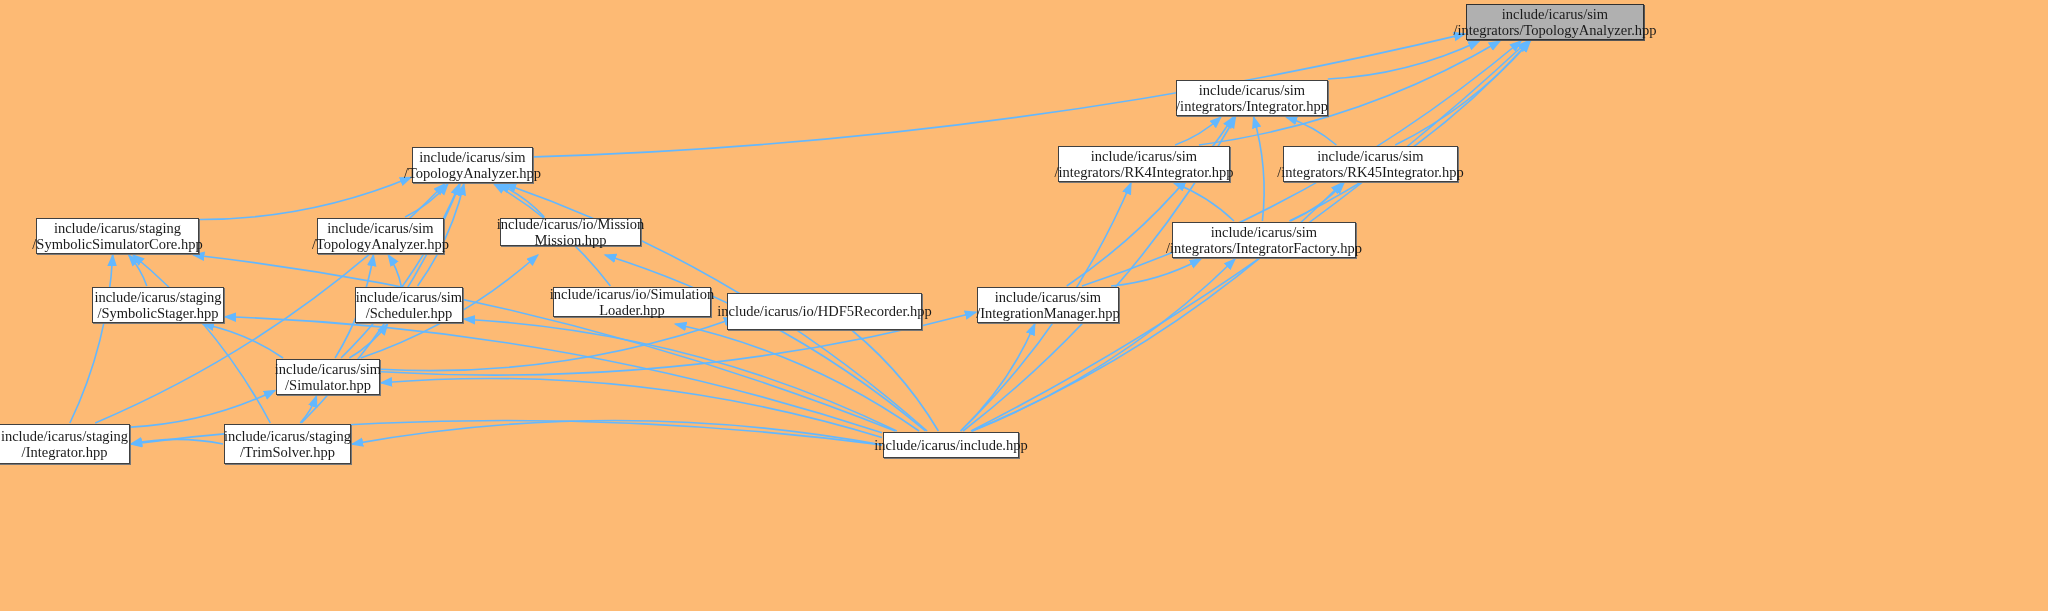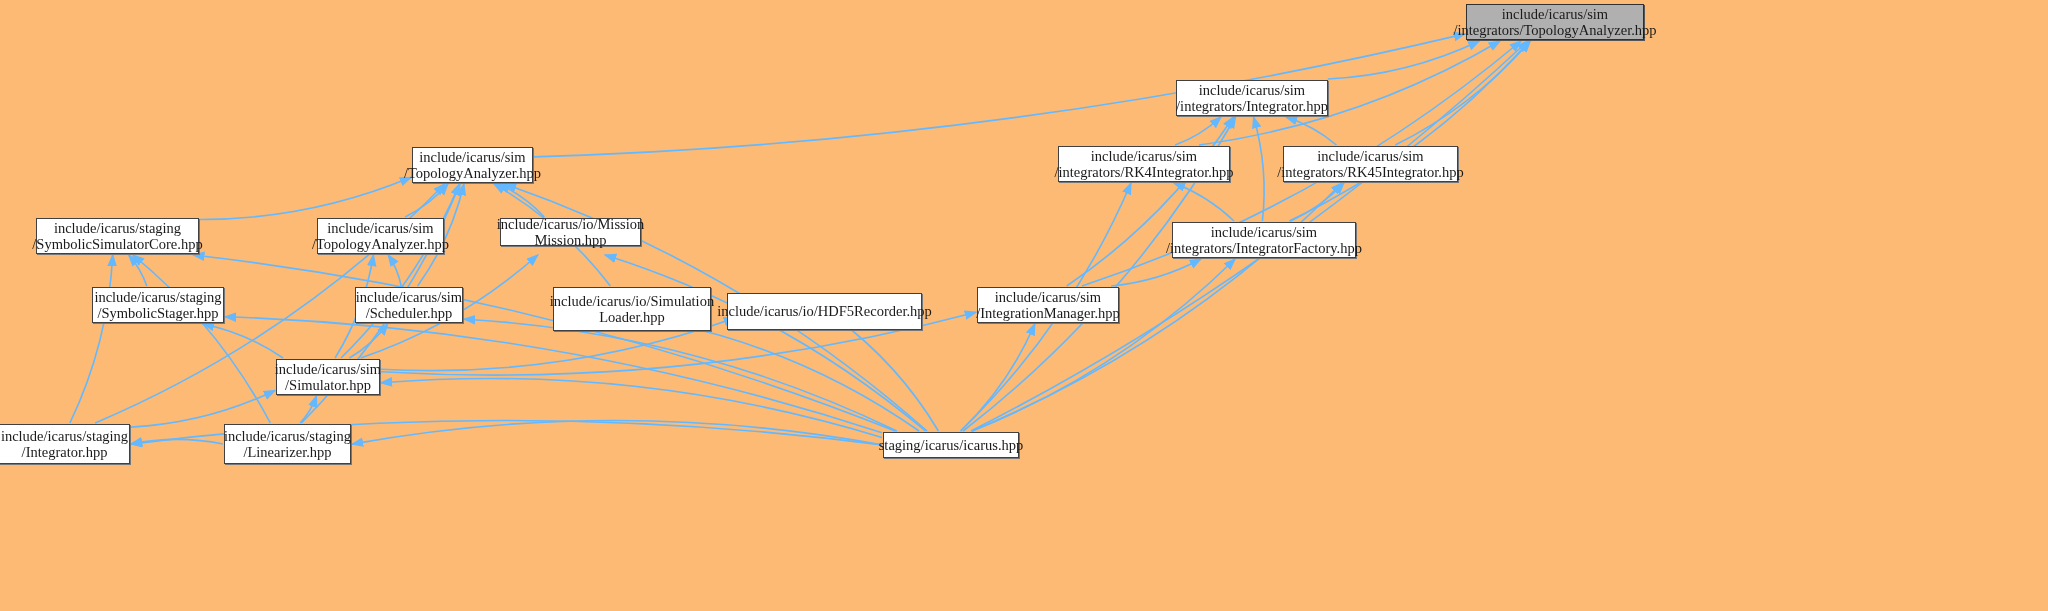--- a/index.html
+++ b/index.html
@@ -118,21 +118,21 @@
       <div class="node" style="left: 1176px; top: 80px; width: 152px; height: 36px;"><span class="ln">include/icarus/sim</span><span class="ln">/integrators/Integrator.hpp</span></div>
       <div class="node" style="left: 1058px; top: 146px; width: 172px; height: 36px;"><span class="ln">include/icarus/sim</span><span class="ln">/integrators/RK4Integrator.hpp</span></div>
       <div class="node" style="left: 1283px; top: 146px; width: 175px; height: 36px;"><span class="ln">include/icarus/sim</span><span class="ln">/integrators/RK45Integrator.hpp</span></div>
       <div class="node" style="left: 1172px; top: 222px; width: 184px; height: 36px;"><span class="ln">include/icarus/sim</span><span class="ln">/integrators/IntegratorFactory.hpp</span></div>
       <div class="node" style="left: 412px; top: 147px; width: 121px; height: 36px;"><span class="ln">include/icarus/sim</span><span class="ln">/TopologyAnalyzer.hpp</span></div>
       <div class="node" style="left: 36px; top: 218px; width: 163px; height: 36px;"><span class="ln">include/icarus/staging</span><span class="ln">/SymbolicSimulatorCore.hpp</span></div>
       <div class="node" style="left: 317px; top: 218px; width: 127px; height: 36px;"><span class="ln">include/icarus/sim</span><span class="ln">/TopologyAnalyzer.hpp</span></div>
       <div class="node" style="left: 500px; top: 218px; width: 141px; height: 28px;"><span class="ln">include/icarus/io/Mission</span><span class="ln">Mission.hpp</span></div>
       <div class="node" style="left: 92px; top: 287px; width: 132px; height: 36px;"><span class="ln">include/icarus/staging</span><span class="ln">/SymbolicStager.hpp</span></div>
       <div class="node" style="left: 355px; top: 287px; width: 108px; height: 36px;"><span class="ln">include/icarus/sim</span><span class="ln">/Scheduler.hpp</span></div>
-      <div class="node" style="left: 553px; top: 287px; width: 158px; height: 44px; text-align: right;"><span class="ln">include/icarus/io/Simulation</span><span class="ln">Loader.hpp</span></div>
+      <div class="node" style="left: 553px; top: 287px; width: 158px; height: 30px; text-align: right;"><span class="ln">include/icarus/io/Simulation</span><span class="ln">Loader.hpp</span></div>
       <div class="node" style="left: 727px; top: 293px; width: 195px; height: 37px;"><span class="ln">include/icarus/io/HDF5Recorder.hpp</span></div>
       <div class="node" style="left: 977px; top: 287px; width: 142px; height: 36px;"><span class="ln">include/icarus/sim</span><span class="ln">/IntegrationManager.hpp</span></div>
       <div class="node" style="left: 276px; top: 359px; width: 104px; height: 36px;"><span class="ln">include/icarus/sim</span><span class="ln">/Simulator.hpp</span></div>
       <div class="node" style="left: -1px; top: 424px; width: 131px; height: 40px;"><span class="ln">include/icarus/staging</span><span class="ln">/Integrator.hpp</span></div>
-      <div class="node" style="left: 224px; top: 424px; width: 127px; height: 40px;"><span class="ln">include/icarus/staging</span><span class="ln">/Linearizer.hpp</span></div>
-      <div class="node" style="left: 883px; top: 432px; width: 136px; height: 26px;"><span class="ln">staging/icarus/icarus.hpp</span></div>
+      <div class="node" style="left: 224px; top: 424px; width: 127px; height: 40px;"><span class="ln">include/icarus/staging</span><span class="ln">/TrimSolver.hpp</span></div>
+      <div class="node" style="left: 883px; top: 432px; width: 136px; height: 26px;"><span class="ln">include/icarus/include.hpp</span></div>
     </div>
 </div>
 
 </body></html>

